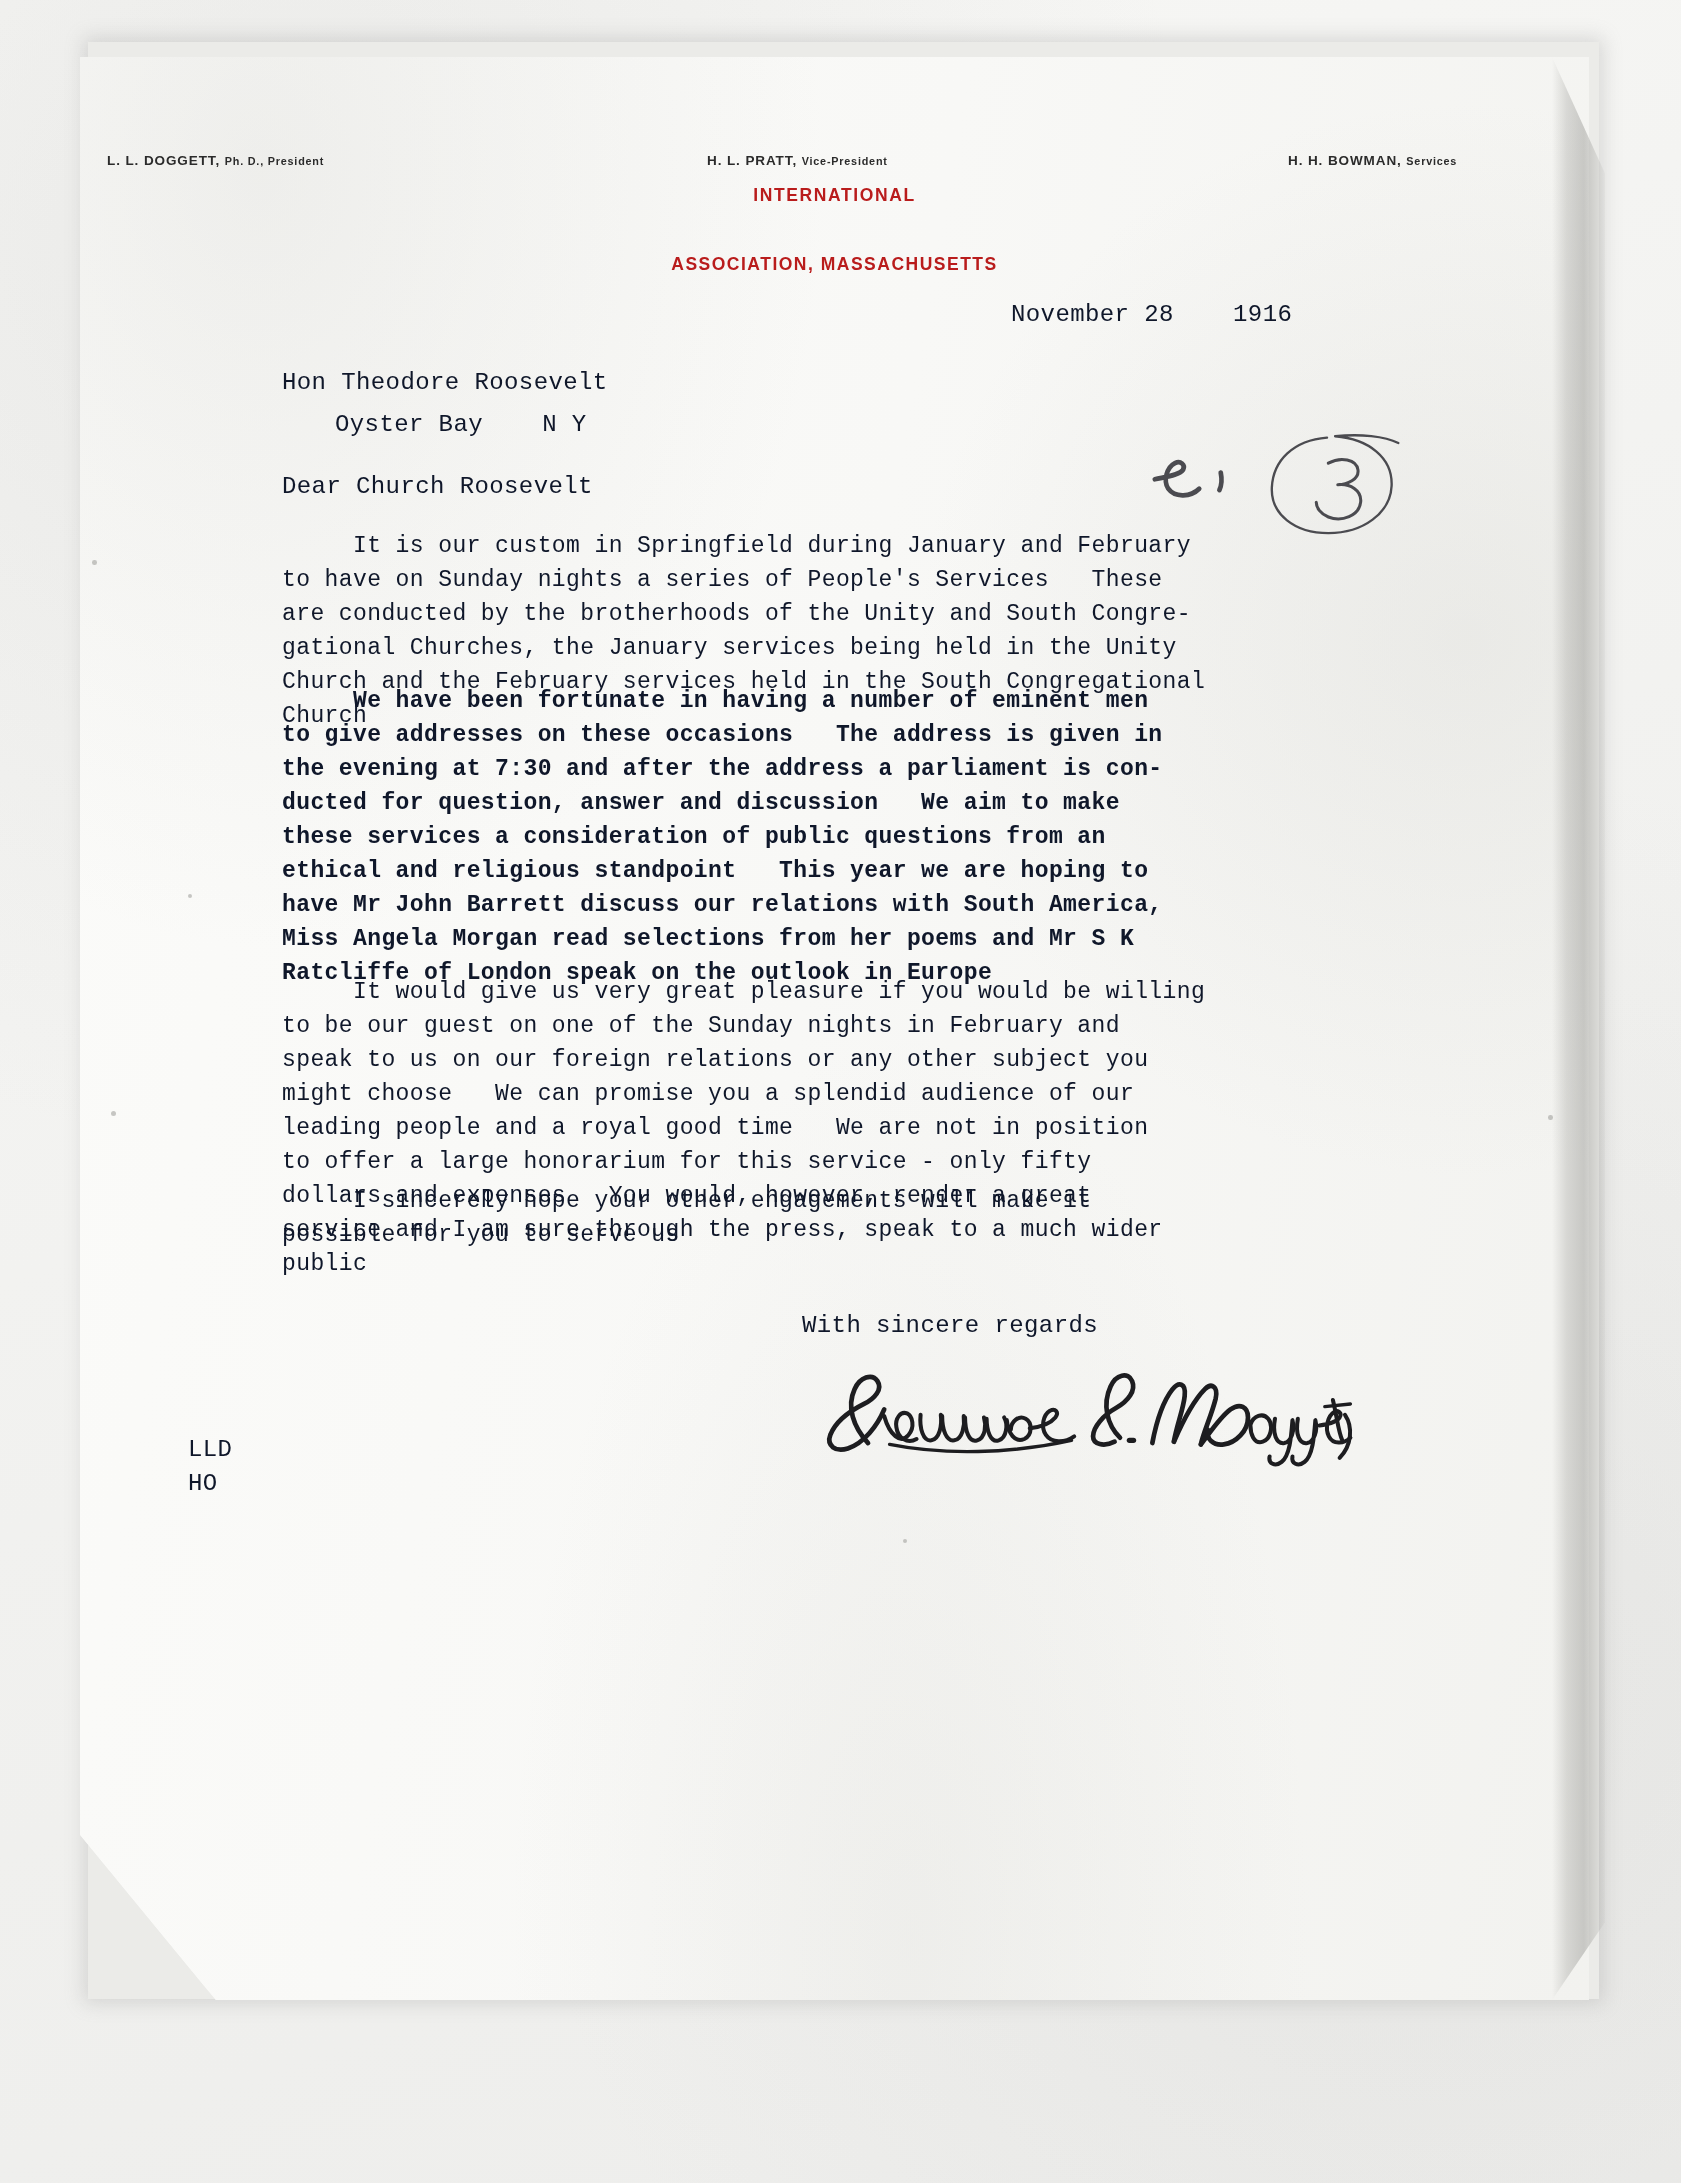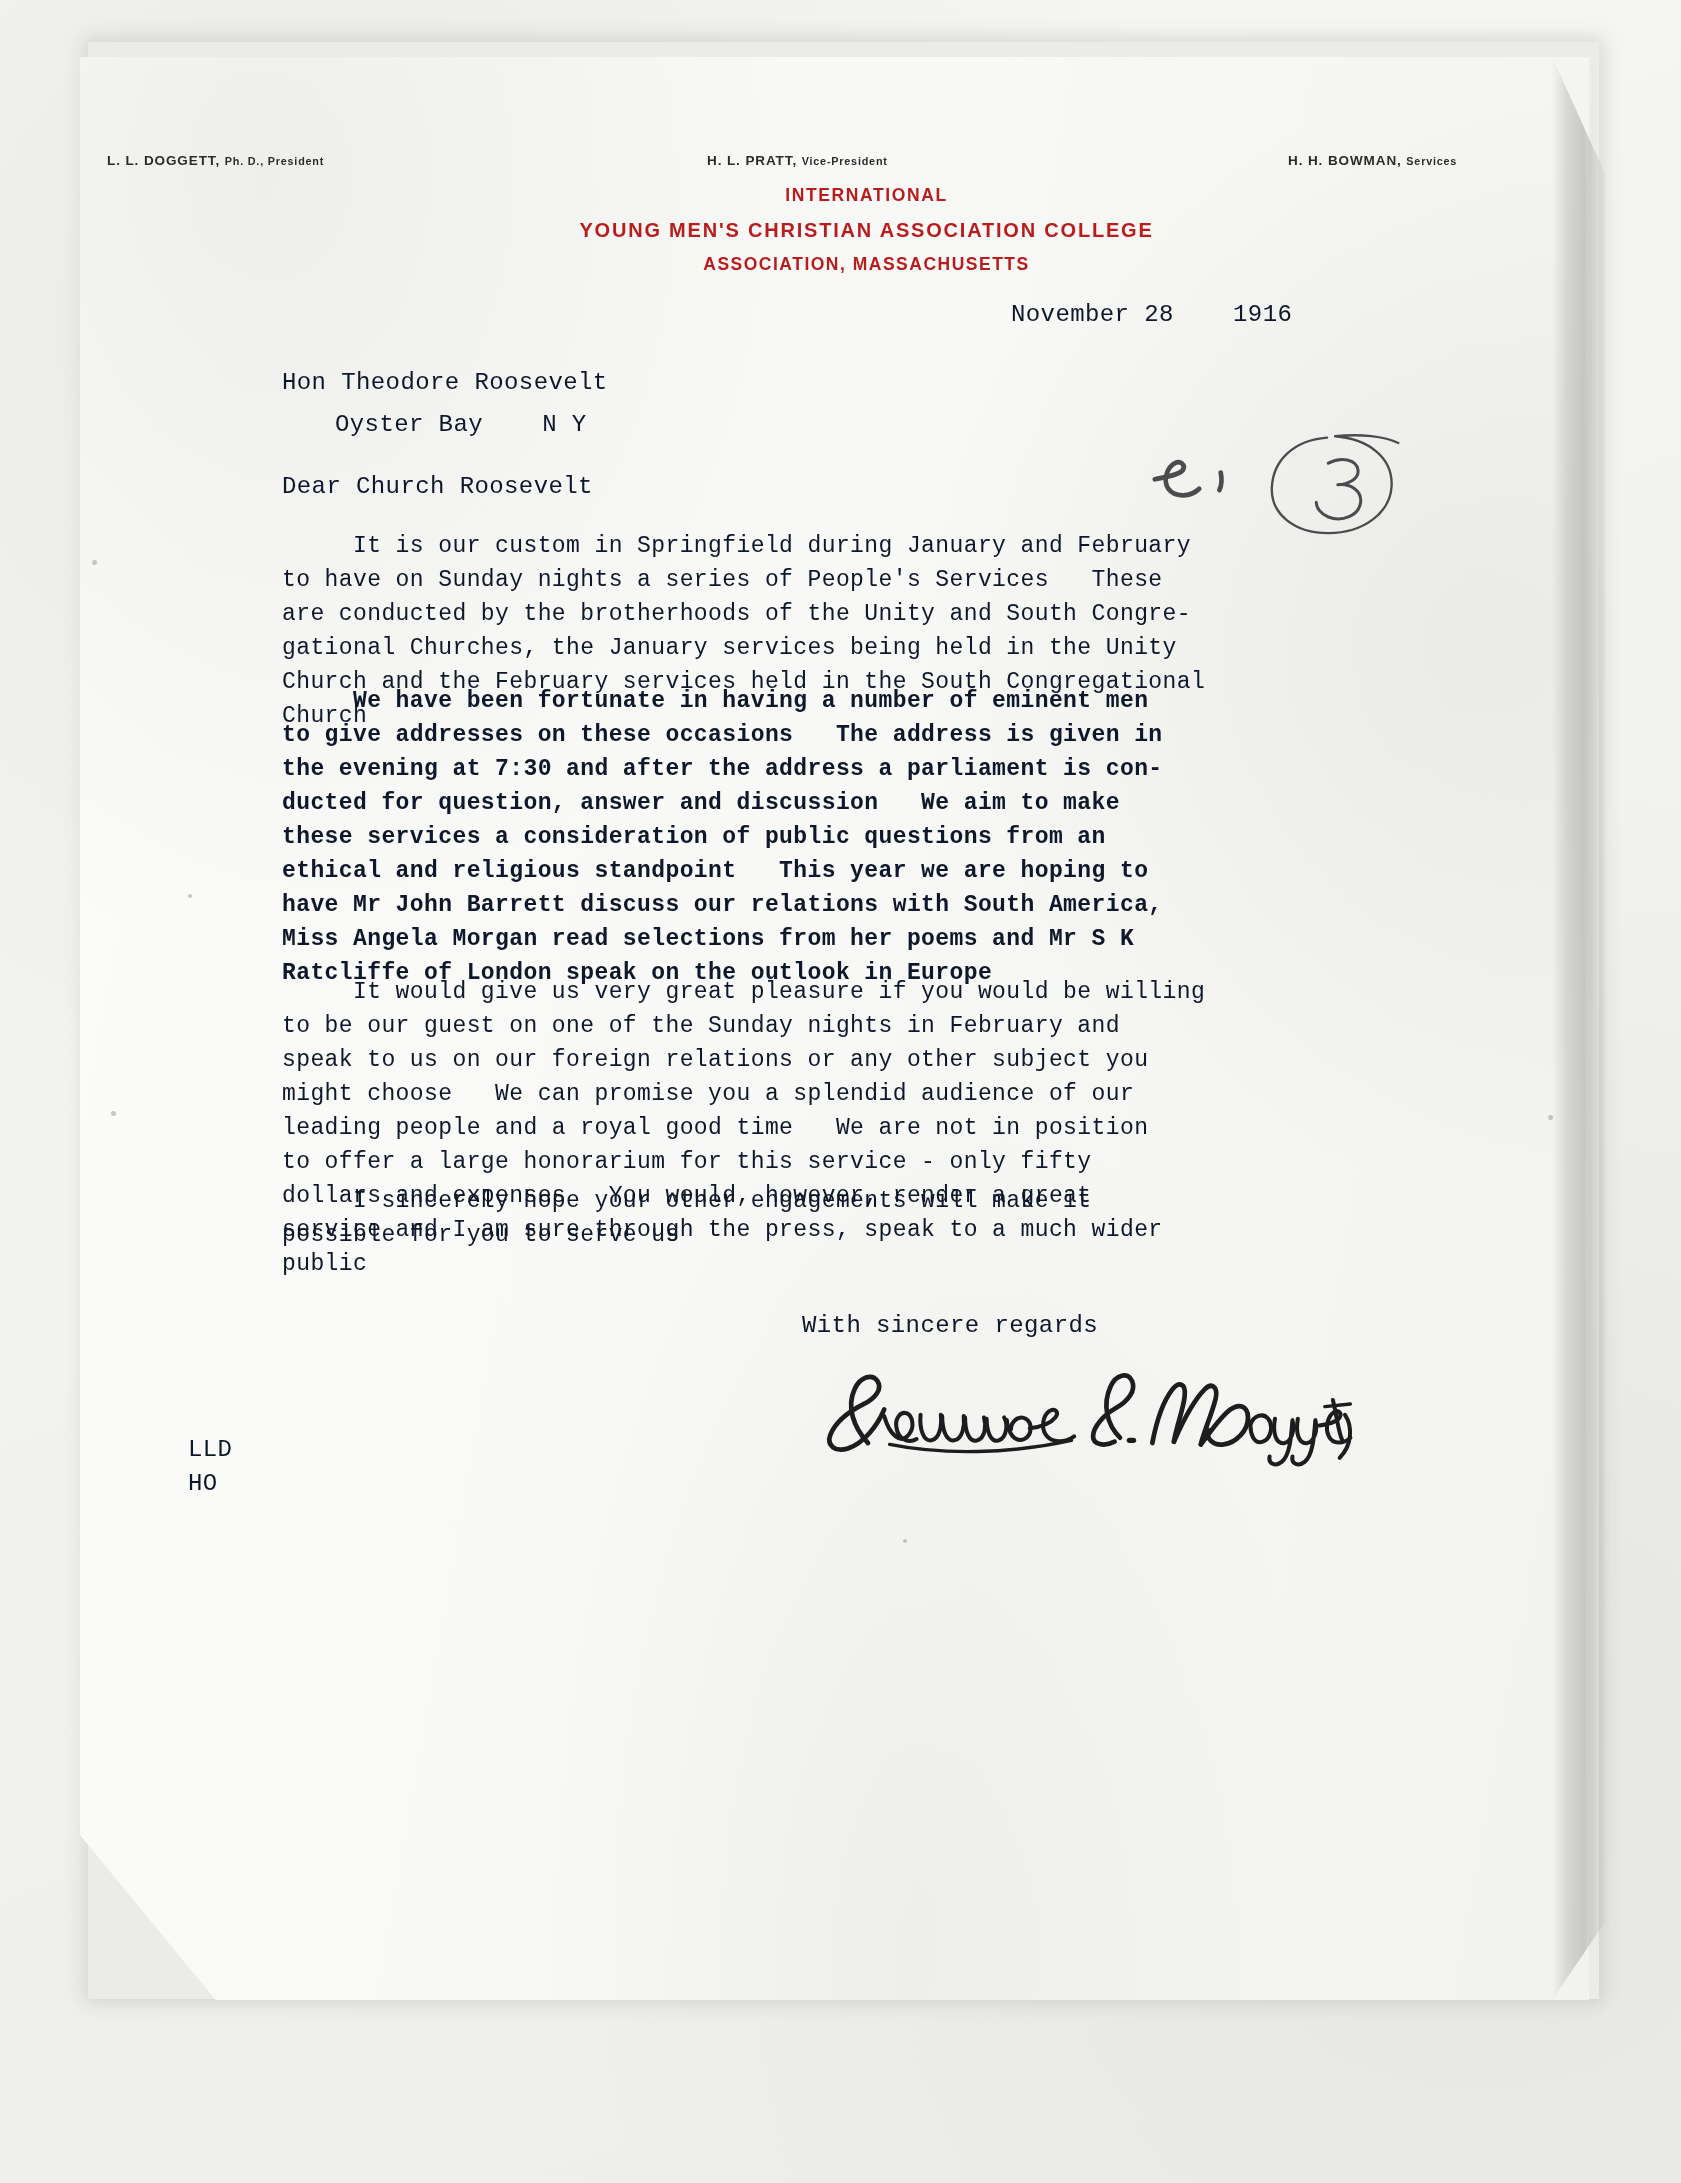--- a/index.html
+++ b/index.html
@@ -74,21 +74,20 @@
     pointer-events: none;
   }
 
   
   #content {
     position: absolute;
     left: 80px;
     top: 57px;
     width: 1509px;
     height: 1943px;
-    padding-left: 32px;
   }
 
   
   .officers {
     position: absolute;
     top: 96px;
     left: 0;
     width: 1509px;
     height: 23px;
   }
@@ -222,21 +221,20 @@
       </div>
       <div class="officer" id="officer-vice">
         <span class="caps">H. L. PRATT, </span><span class="smcaps">Vice-President</span>
       </div>
       <div class="officer" id="officer-treasurer">
         <span class="caps">H. H. BOWMAN, </span><span class="smcaps">Services</span>
       </div>
     </div>
 
     <div class="org-line" id="org-line-1">INTERNATIONAL</div>
-    <div class="org-line" id="org-line-2">YOUNG MEN'S CHRISTIAN ASSOCIATION COLLEGE</div>
     <div class="org-line" id="org-line-3">ASSOCIATION, MASSACHUSETTS</div>
 
     <div class="tw" id="date-line">November 28    1916</div>
     <div class="tw" id="addressee-name">Hon Theodore Roosevelt</div>
     <div class="tw" id="addressee-city">Oyster Bay    N Y</div>
     <div class="tw" id="salutation">Dear Church Roosevelt</div>
 
     <div class="tw para" id="para-1">     It is our custom in Springfield during January and February
 to have on Sunday nights a series of People's Services   These
 are conducted by the brotherhoods of the Unity and South Congre-

